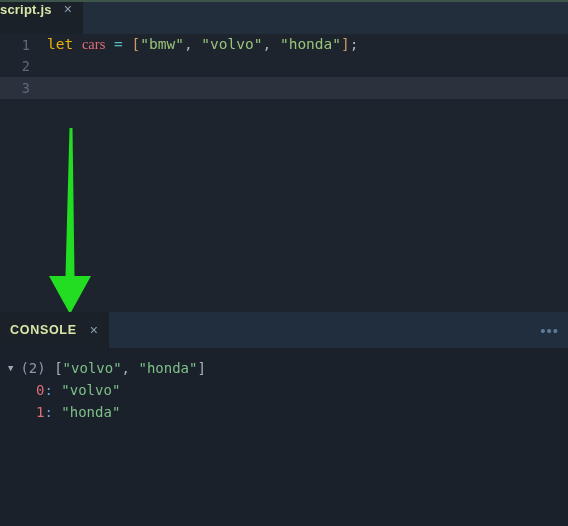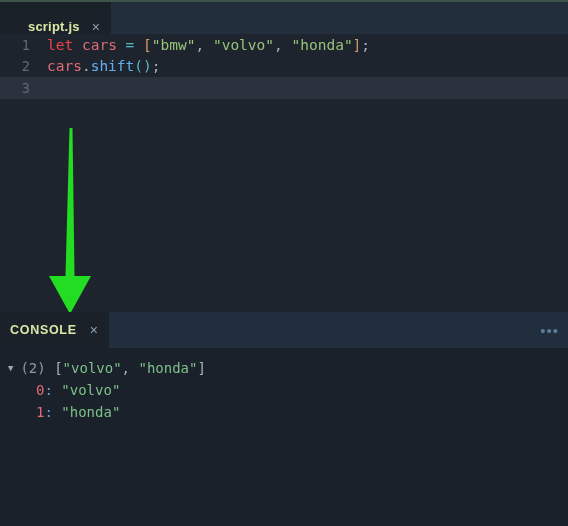--- a/index.html
+++ b/index.html
@@ -33,23 +33,23 @@
   .tabbar {
     position: absolute;
     left: 0; top: 2px;
     width: 568px; height: 32px;
     background: #222e3c;
     display: flex;
     align-items: stretch;
   }
   .tab {
     display: flex;
-    align-items: flex-end;
+    align-items: flex-start;
     background: #1b2128;
-    padding: 0 11px 0 28px;
+    padding: 0 11px 0 0;
     height: 32px;
     box-sizing: border-box;
     cursor: pointer;
   }
   .tab-label {
     font-family: "Liberation Sans", sans-serif;
     font-size: 13px;
     font-weight: bold;
     color: #d9e7a8;
     letter-spacing: 0.2px;
@@ -90,22 +90,22 @@
     color: #5b6b7d;
     font-size: 13.5px;
     font-family: "DejaVu Sans Mono", monospace;
     user-select: none;
   }
   .code-text {
     padding-left: 17px;
   }
 
   
-  .t-kw   { color: #ef4444; }
-  .t-var  { color: #e06c75; }
+  .t-kw   { color: #eab308; }
+  .t-var  { color: #e06c75; font-family: Liberation Serif, serif; }
   .t-op   { color: #56b6c2; }
   .t-punc { color: #abb2bf; }
   .t-brk  { color: #d19a66; }
   .t-str  { color: #98c379; }
   .t-fn   { color: #61afef; }
   .t-obj  { color: #e5c07b; }
   .t-paren{ color: #e5c07b; }
 
   
   .arrow {
@@ -209,21 +209,21 @@
   <div class="tabbar">
     <div class="tab">
       <span class="tab-label">script.js</span>
       <span class="tab-close">×</span>
     </div>
   </div>
 
   <div class="editor">
     <div id="code-lines">
         <div class="code-line"><div class="gutter">1</div><div class="code-text"><span class="t-kw">let</span><span class="t-punc"> </span><span class="t-var">cars</span><span class="t-punc"> </span><span class="t-op">=</span><span class="t-punc"> </span><span class="t-brk">[</span><span class="t-str">"bmw"</span><span class="t-punc">, </span><span class="t-str">"volvo"</span><span class="t-punc">, </span><span class="t-str">"honda"</span><span class="t-brk">]</span><span class="t-punc">;</span></div></div>
-        <div class="code-line"><div class="gutter">2</div><div class="code-text"><span class="t-var">cars</span><span class="t-punc">.</span><span class="t-fn">shift</span><span class="t-op">()</span><span class="t-punc">;</span></div></div>
+        <div class="code-line"><div class="gutter">2</div></div>
         <div class="code-line active"><div class="gutter">3</div></div>
       </div>
   </div>
 
   <svg class="arrow" viewBox="0 0 52 186" preserveAspectRatio="none">
     <polygon id="arrow-shape" points="25.5,0 21.5,148 5,148 26,186 47,148 30.5,148 28.5,0" fill="#23dd23"></polygon>
   </svg>
 
   <div class="console-tabbar">
     <div class="console-tab">

